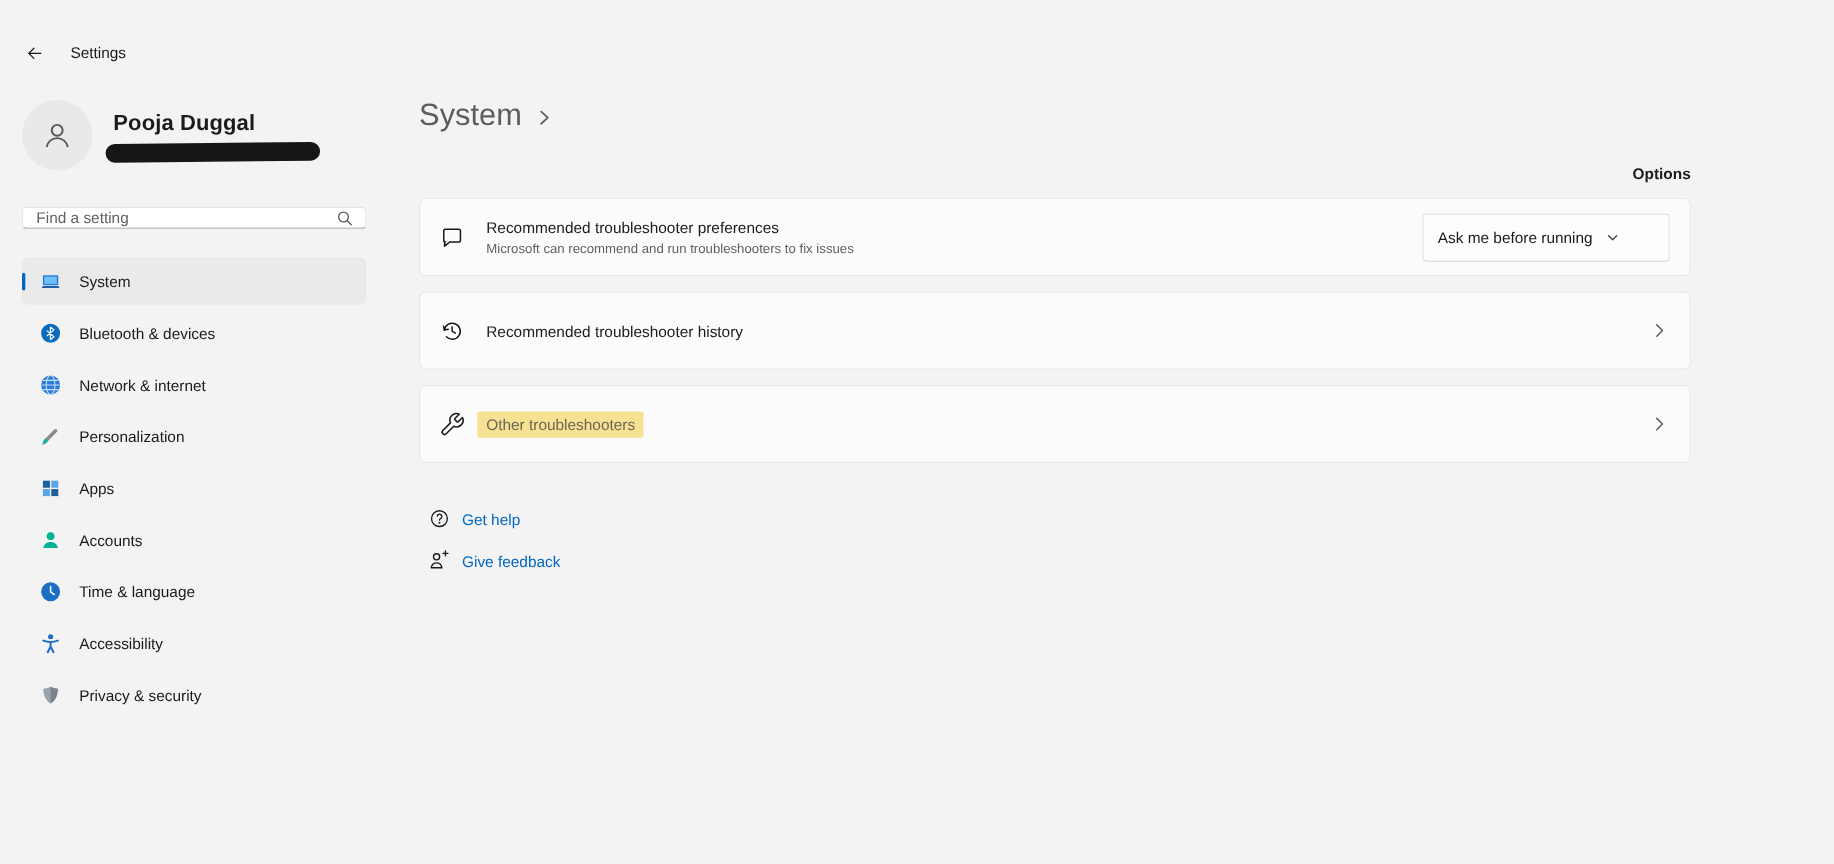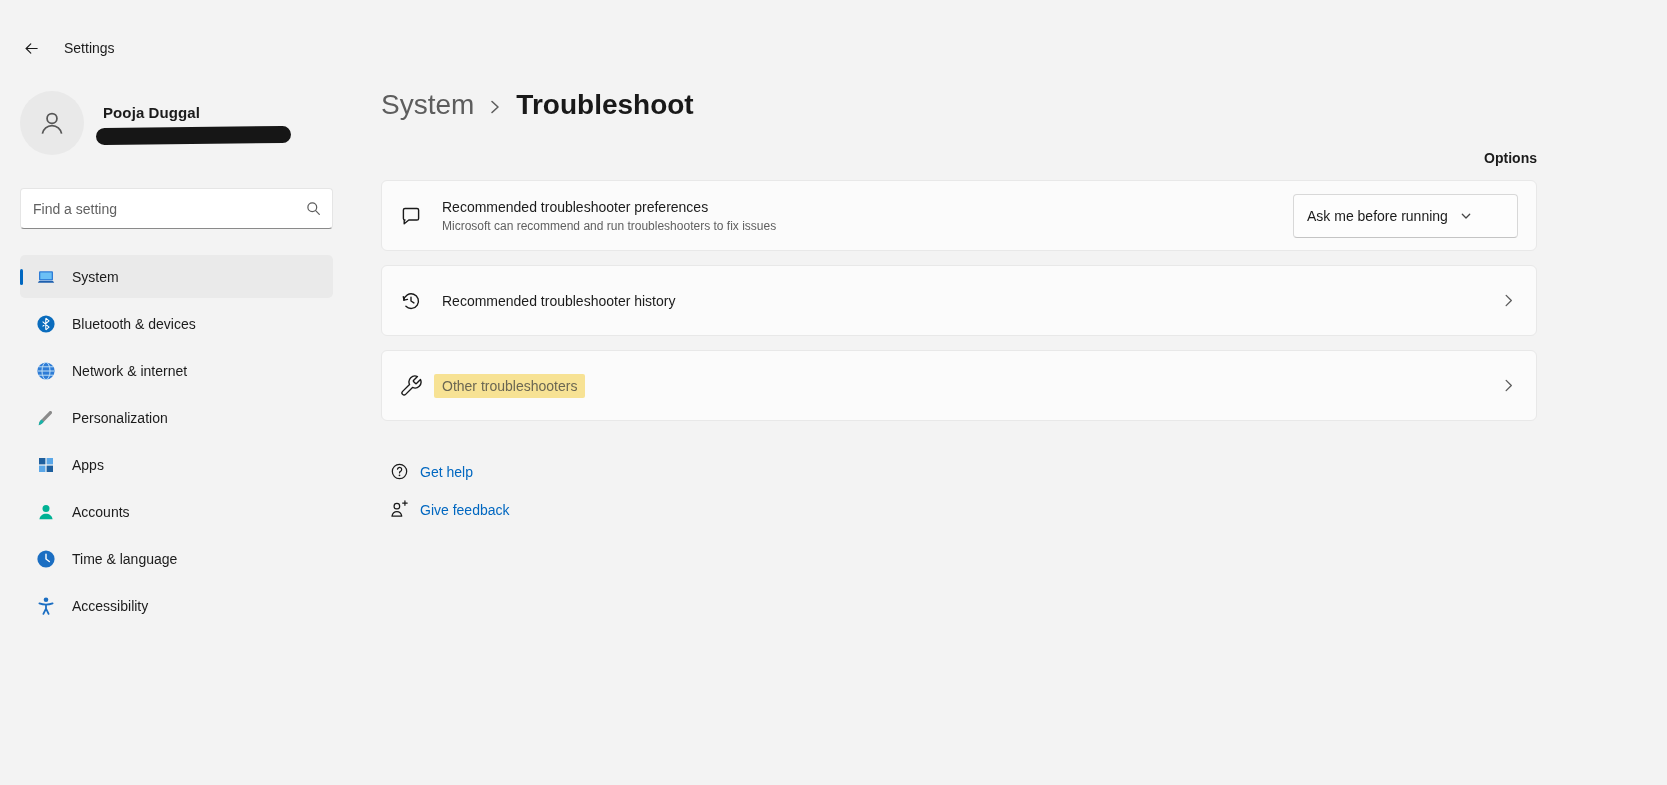--- a/index.html
+++ b/index.html
@@ -14,24 +14,24 @@
   .back-btn { width:34px; height:32px; display:flex; align-items:center; justify-content:center; background:transparent; border:none; border-radius:4px; cursor:pointer; }
   .back-btn svg { width:17px; height:17px; }
   .app-title { font-size:14px; color:#1b1b1b; }
 
   
   .sidebar { position:absolute; top:56px; left:0; width:353px; padding:0 20px; }
   .user-card { display:flex; align-items:center; margin-top:12px; height:70px; cursor:pointer; }
   .avatar { width:64px; height:64px; border-radius:50%; background:#e9e9e9; display:flex; align-items:center; justify-content:center; flex:none; }
   .avatar svg { width:32px; height:32px; }
   .user-info { margin-left:19px; margin-top:2px; }
-  .user-name { font-size:15px; font-weight:700; letter-spacing:.1px; }
+  .user-name { font-size:20px; font-weight:700; letter-spacing:.1px; }
   .redaction { margin-top:6px; margin-left:-7px; width:195px; height:17px; background:#161616; border-radius:9px; transform:rotate(-0.6deg); }
 
-  .search-box { margin-top:30px; height:41px; background:#ffffff; border:1px solid #e5e5e5; border-bottom:1px solid #8a8a8a; border-radius:4px; display:flex; align-items:center; padding:0 11px 0 12px; }
+  .search-box { margin-top:30px; height:20px; background:#ffffff; border:1px solid #e5e5e5; border-bottom:1px solid #8a8a8a; border-radius:4px; display:flex; align-items:center; padding:0 11px 0 12px; }
   .search-input { flex:1; border:none; outline:none; background:transparent; font-size:14px; color:#1b1b1b; font-family:inherit; }
   .search-input::placeholder { color:#616161; }
   .search-icon { width:15px; height:15px; display:flex; flex:none; }
 
   .nav { margin-top:26px; }
   .nav-item { position:relative; height:43px; margin-bottom:4px; display:flex; align-items:center; padding-left:16px; border-radius:5px; cursor:pointer; }
   .nav-item.selected { background:#eaeaea; }
   .accent-bar { display:none; position:absolute; left:0; top:50%; transform:translateY(-50%); width:3px; height:16px; border-radius:2px; background:#0067c0; }
   .nav-item.selected .accent-bar { display:block; }
   .nav-icon { width:20px; height:20px; display:flex; flex:none; }
@@ -201,35 +201,44 @@
 
         <span class="nav-icon">
           <svg viewBox="0 0 20 20">
               <circle cx="10" cy="3.8" r="2.3" fill="#1b6ec2"></circle>
               <path d="M3.4 7.4c2.1.8 4.3 1.2 6.6 1.2s4.5-.4 6.6-1.2M10 8.6v4.1l-2.6 5.2M10 12.7l2.6 5.2" stroke="#1b6ec2" stroke-width="1.8" fill="none" stroke-linecap="round"></path>
             </svg>
         </span>
         <span class="nav-label">Accessibility</span>
       </div>
 
+      <div class="nav-item">
+
+        <span class="nav-icon">
+          <svg viewBox="0 0 20 20">
+              <path d="M10 2.4c2.2 1.2 4.4 1.8 6.6 1.8 0 6.1-2.2 10.8-6.6 13.4C5.6 15 3.4 10.3 3.4 4.2c2.2 0 4.4-.6 6.6-1.8z" fill="#9aa2aa"></path>
+              <path d="M10 2.4c2.2 1.2 4.4 1.8 6.6 1.8 0 6.1-2.2 10.8-6.6 13.4z" fill="#7b838c"></path>
+            </svg>
+        </span>
+        <span class="nav-label">Privacy &amp; security</span>
+      </div>
 
 
     </nav>
   </aside>
 
   <main class="main">
 
     <div class="breadcrumb">
       <span class="crumb-parent">System</span>
       <span class="crumb-sep">
         <svg viewBox="0 0 16 16" fill="none" stroke="#5d5d5d" stroke-width="1.6" stroke-linecap="round" stroke-linejoin="round">
             <path d="M5 2.5l6 5.5-6 5.5"></path>
           </svg>
       </span>
-      <span class="crumb-current">Troubleshoot</span>
     </div>
 
     <div class="section-title">Options</div>
 
     <div class="card">
       <span class="card-icon">
         <svg viewBox="0 0 24 24" fill="none" stroke="#1a1a1a" stroke-width="1.4" stroke-linejoin="round">
             <path d="M6 4.5h12c.9 0 1.6.7 1.6 1.6v8.3c0 .9-.7 1.6-1.6 1.6H9.8l-4.6 3.8V16H6c-.9 0-1.6-.7-1.6-1.6V6.1c0-.9.7-1.6 1.6-1.6z"></path>
           </svg>
       </span>

